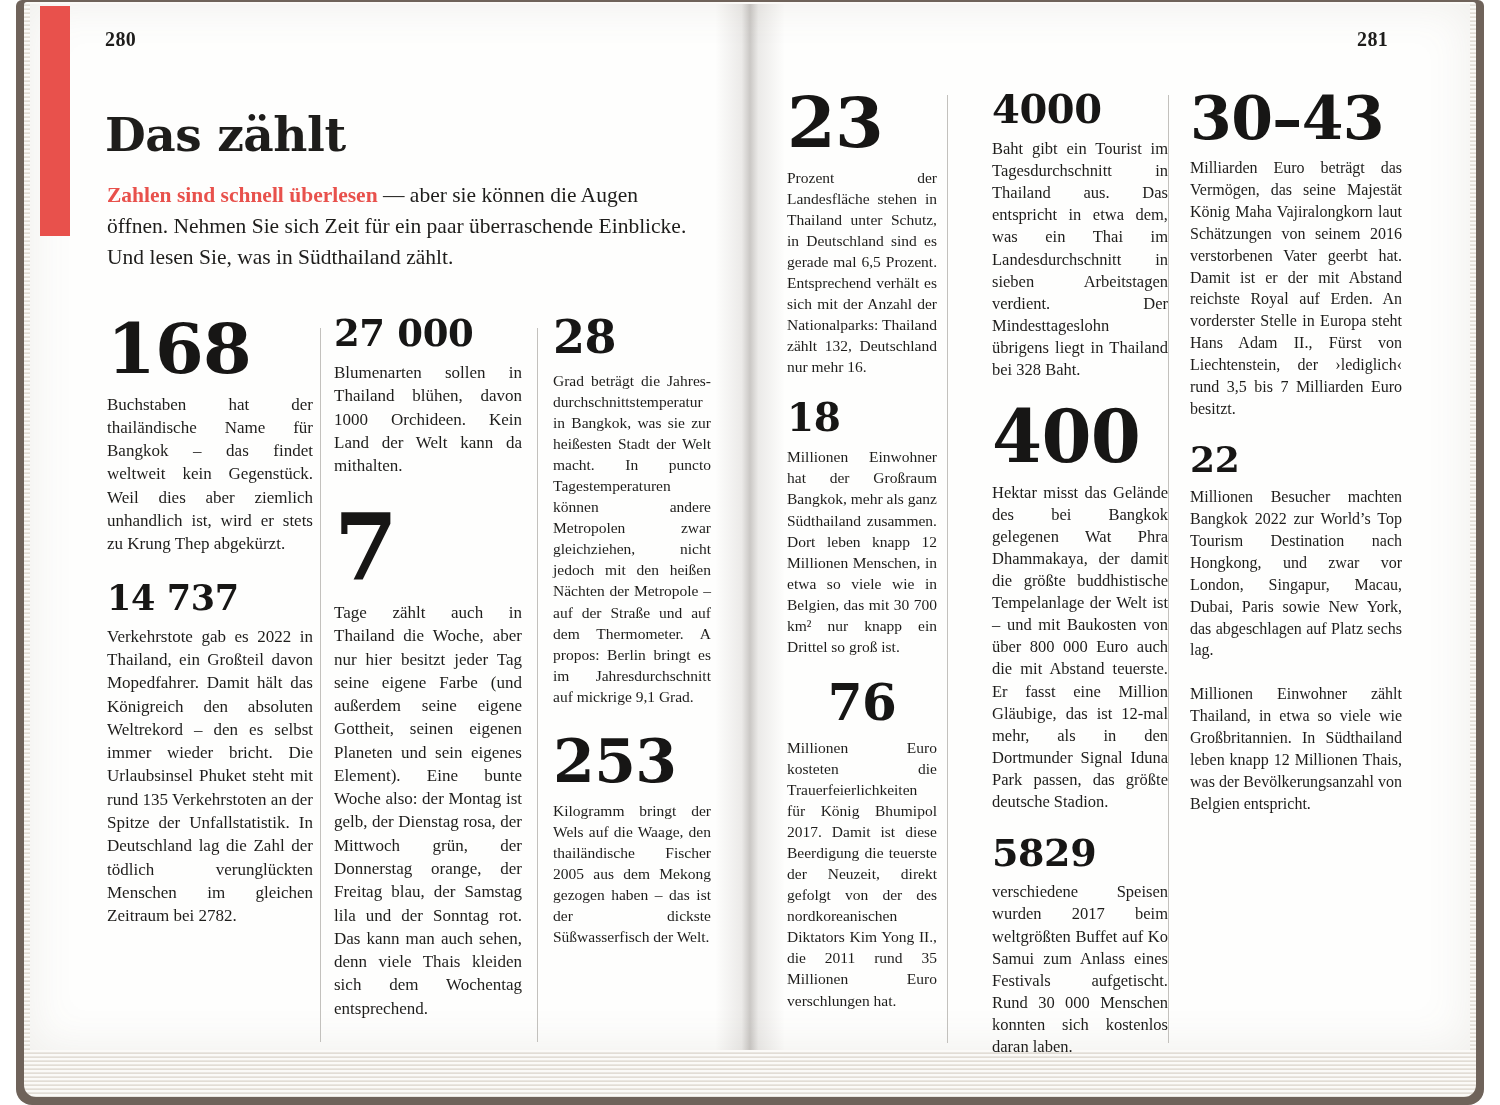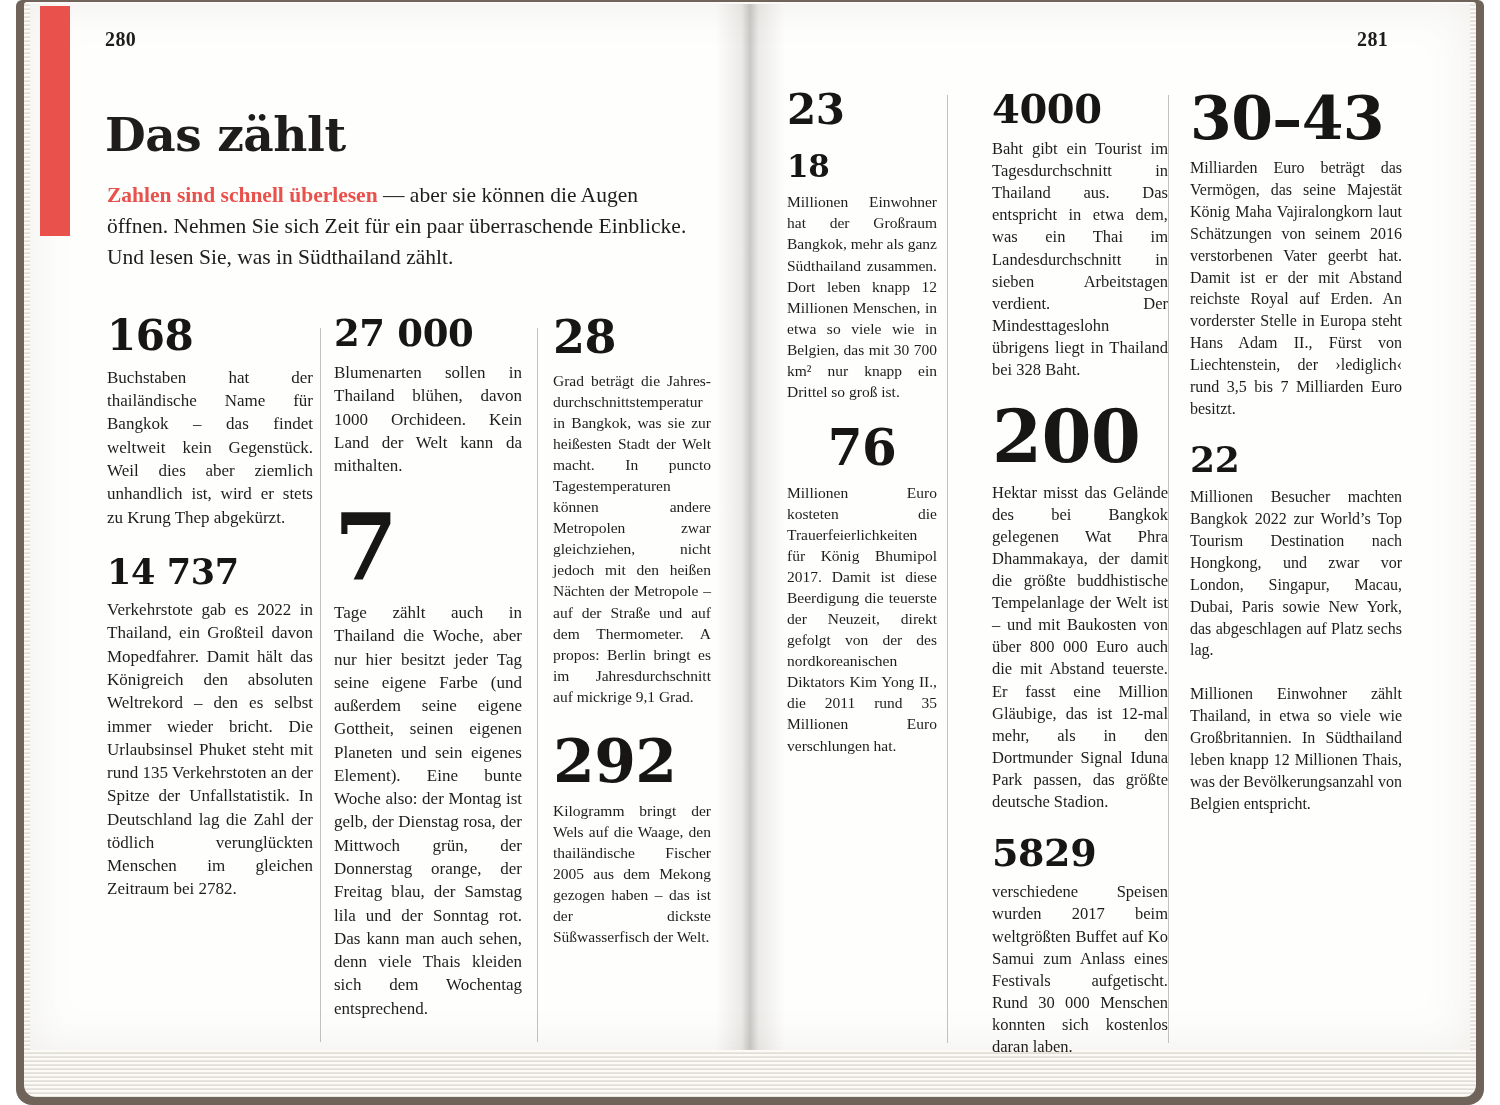--- a/index.html
+++ b/index.html
@@ -65,23 +65,23 @@
   .rcol1{left:787px;top:90px;width:150px;}
   .rcol2{left:992px;top:90px;width:176px;}
   .rcol3{left:1190px;top:90px;width:212px;}
   .rcol1 .item,.rcol2 .item{margin-bottom:22px;}
   .rcol3 .item{margin-bottom:22px;}
   .ldiv1{left:320px;top:328px;height:714px;}
   .ldiv2{left:537px;top:328px;height:714px;}
   .rdiv1{left:947px;top:95px;height:948px;}
   .rdiv2{left:1168px;top:95px;height:948px;}
   
-  .n33{font-size:31px;margin-top:7px;}.n35{font-size:35px;}.n36{font-size:36px;}.n37{font-size:37px;}
+  .n33{font-size:39px;margin-top:7px;}.n35{font-size:35px;}.n36{font-size:36px;}.n37{font-size:37px;}
   .n38{font-size:38px;}.n40{font-size:40px;}.n46{font-size:46px;}.n50{font-size:50px;text-align:center;}
-  .n60{font-size:60px;}.n66{font-size:42px;}.n72{font-size:72px;}.n92{font-size:92px;}
+  .n60{font-size:60px;}.n66{font-size:70px;}.n72{font-size:72px;}.n92{font-size:92px;}
 </style>
 </head>
 <body>
 
 <div class="book-cover"></div>
 <div class="page-edge-stack"></div>
 <div class="page-sheet"></div>
 <div class="gutter-shadow"></div>
 
 <div class="accent-bar"></div>
@@ -118,48 +118,49 @@
 </div>
 
 <div class="divider ldiv2"></div>
 
 <div class="col lcol3">
   <div class="item">
     <div class="num n46">28</div>
     <p class="body">Grad beträgt die Jahres­durchschnitts­temperatur in Bangkok, was sie zur heißesten Stadt der Welt macht. In puncto Tagestemperaturen können andere Metropolen zwar gleichziehen, nicht jedoch mit den heißen Nächten der Metropole – auf der Straße und auf dem Thermometer. A propos: Berlin bringt es im Jahresdurchschnitt auf mickrige 9,1 Grad.</p>
   </div>
   <div class="item">
-    <div class="num n60">292</div>
+    <div class="num n60">253</div>
     <p class="body">Kilogramm bringt der Wels auf die Waage, den thailändische Fischer 2005 aus dem Mekong gezogen haben – das ist der dickste Süßwasserfisch der Welt.</p>
   </div>
 </div>
 
 <div class="col rcol1">
   <div class="item">
     <div class="num n66">23</div>
+    <p class="body">Prozent der Landesfläche stehen in Thailand unter Schutz, in Deutschland sind es gerade mal 6,5 Prozent. Entsprechend verhält es sich mit der Anzahl der Nationalparks: Thailand zählt 132, Deutschland nur mehr 16.</p>
   </div>
   <div class="item">
     <div class="num n33">18</div>
     <p class="body">Millionen Einwohner hat der Großraum Bangkok, mehr als ganz Südthailand zusammen. Dort leben knapp 12 Millionen Menschen, in etwa so viele wie in Belgien, das mit 30 700 km² nur knapp ein Drittel so groß ist.</p>
   </div>
   <div class="item">
     <div class="num n50">76</div>
     <p class="body">Millionen Euro kosteten die Trauerfeierlich­keiten für König Bhumipol 2017. Damit ist diese Beerdigung die teuerste der Neuzeit, direkt gefolgt von der des nordkoreanischen Diktators Kim Yong II., die 2011 rund 35 Millionen Euro verschlungen hat.</p>
   </div>
 </div>
 
 <div class="divider rdiv1"></div>
 
 <div class="col rcol2">
   <div class="item">
     <div class="num n40">4000</div>
     <p class="body">Baht gibt ein Tourist im Tagesdurchschnitt in Thailand aus. Das entspricht in etwa dem, was ein Thai im Landesdurchschnitt in sieben Arbeitstagen verdient. Der Mindesttageslohn übrigens liegt in Thailand bei 328 Baht.</p>
   </div>
   <div class="item">
-    <div class="num n72">200</div>
+    <div class="num n72">400</div>
     <p class="body">Hektar misst das Gelände des bei Bangkok gelegenen Wat Phra Dhammakaya, der damit die größte buddhistische Tempelanlage der Welt ist – und mit Baukosten von über 800 000 Euro auch die mit Abstand teuerste. Er fasst eine Million Gläubige, das ist 12-mal mehr, als in den Dortmunder Signal Iduna Park passen, das größte deutsche Stadion.</p>
   </div>
   <div class="item">
     <div class="num n38">5829</div>
     <p class="body">verschiedene Speisen wurden 2017 beim weltgrößten Buffet auf Ko Samui zum Anlass eines Festivals aufgetischt. Rund 30 000 Menschen konnten sich kostenlos daran laben.</p>
   </div>
 </div>
 
 <div class="divider rdiv2"></div>
 

